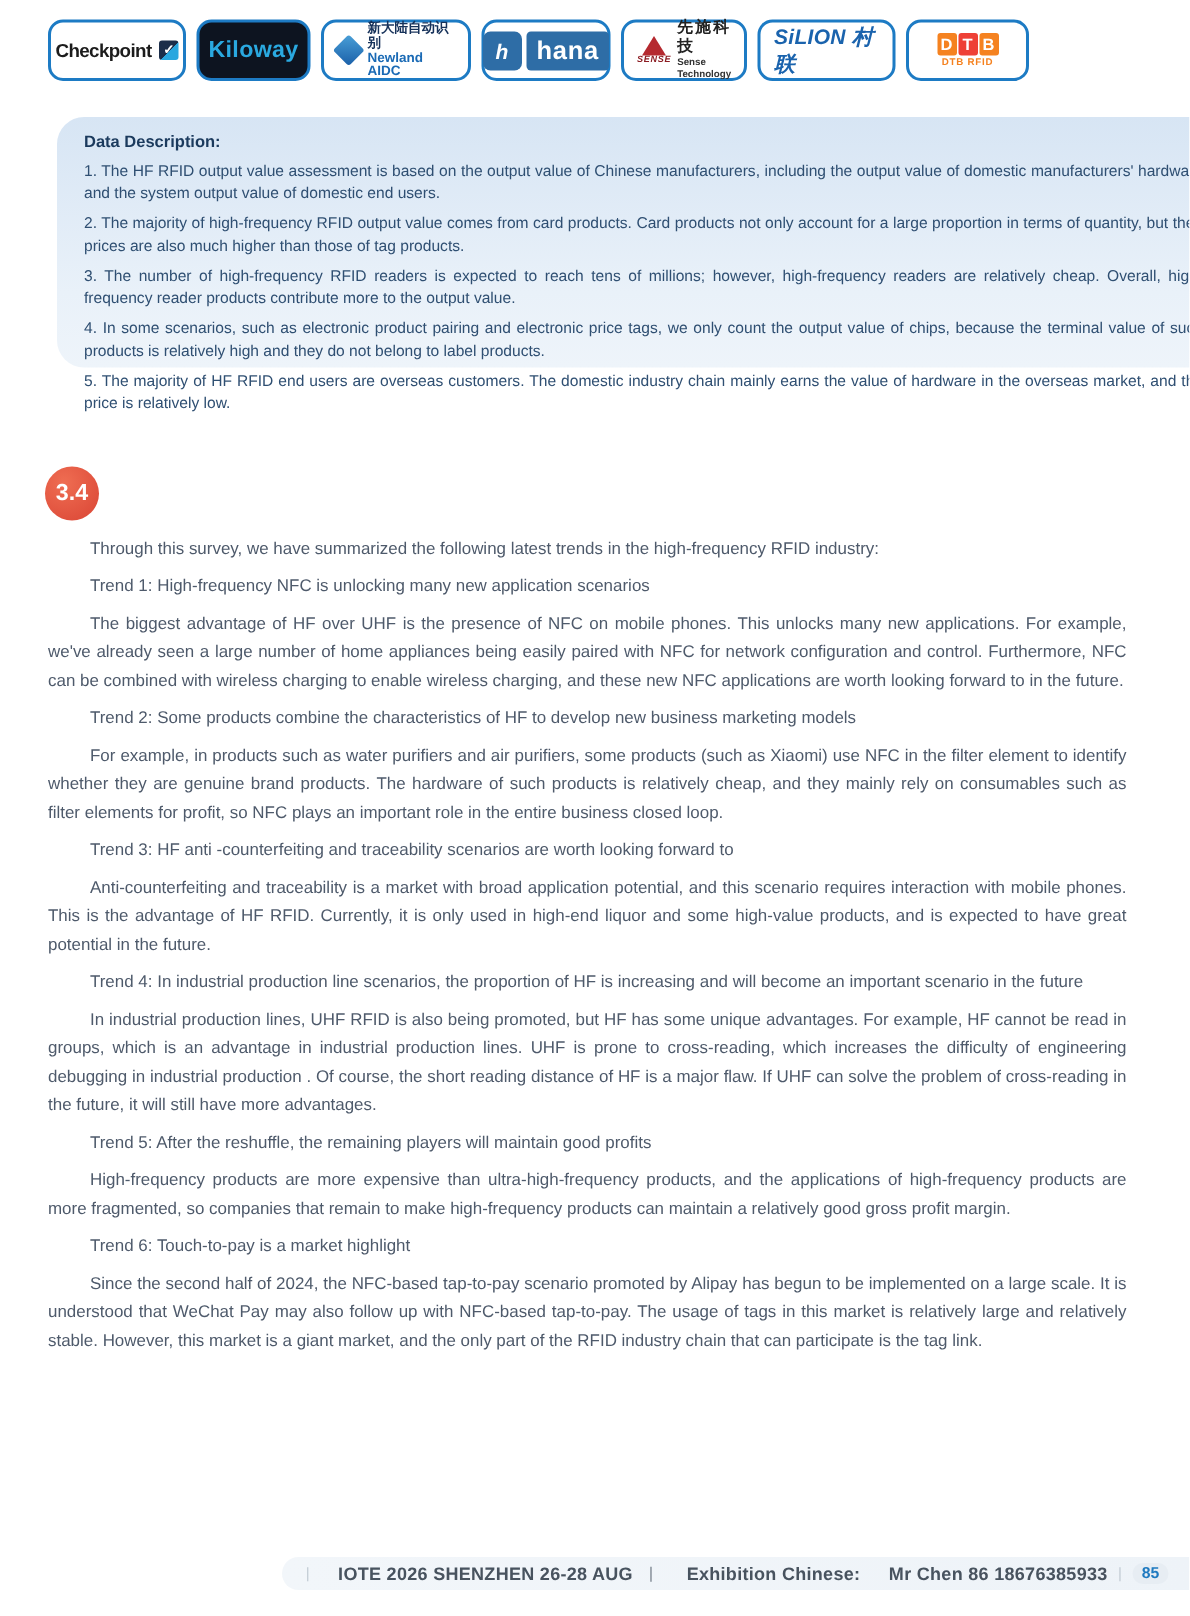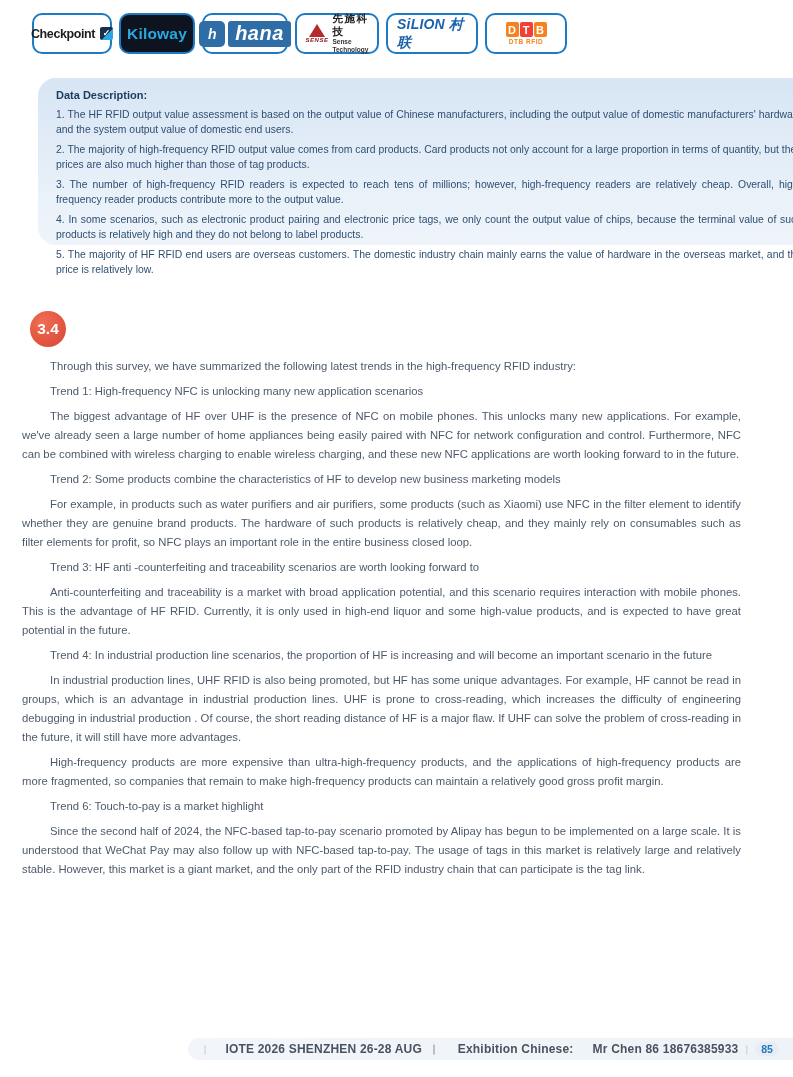--- a/index.html
+++ b/index.html
@@ -11,21 +11,21 @@
   }
 
   
   .logo-row {
     position:absolute; top:13px; left:32px; display:flex; gap:7px; align-items:stretch;
   }
   .logo-tile {
     height:41px; border:2px solid #1d7bc4; border-radius:10px; background:#ffffff;
     display:flex; align-items:center; justify-content:center; padding:0 9px; gap:5px;
   }
-  .tile-checkpoint { width:80px; }
+  .tile-checkpoint { width:92px; }
   .checkpoint-text { font-size:12.5px; font-weight:bold; color:#1c1c1c; letter-spacing:-0.4px; }
   .checkpoint-mark {
     width:13px; height:13px; border-radius:2px; flex:0 0 auto;
     background:linear-gradient(135deg,#1c2e4a 55%, #2aa7df 55%);
     color:#ffffff; font-size:9px; line-height:13px; text-align:center; font-weight:bold;
   }
   .tile-kiloway { width:76px; background:#0d1420; border-color:#1d7bc4; }
   .kiloway-text { color:#2aa9e0; font-size:15.5px; font-weight:bold; letter-spacing:0.2px; }
   .tile-newland { width:100px; }
   .newland-diamond {
@@ -38,21 +38,21 @@
   .tile-hana { width:86px; gap:3px; }
   .hana-icon {
     width:26px; height:26px; background:#2e6da6; border-radius:5px; flex:0 0 auto;
     color:#ffffff; display:flex; align-items:center; justify-content:center;
     font-size:14px; font-weight:bold; font-style:italic;
   }
   .hana-box {
     height:26px; background:#2e6da6; border-radius:3px; padding:0 7px;
     display:flex; align-items:center;
   }
-  .hana-text { color:#ffffff; font-size:20px; font-weight:bold; letter-spacing:0.5px;font-style:italic; }
+  .hana-text { color:#ffffff; font-size:17px; font-weight:bold; letter-spacing:0.5px; }
   .tile-sense { width:84px; gap:4px; }
   .sense-mark { display:flex; flex-direction:column; align-items:center; flex:0 0 auto; }
   .sense-triangle {
     width:0; height:0; border-left:8px solid transparent; border-right:8px solid transparent;
     border-bottom:13px solid #b5292f;
   }
   .sense-brand { font-size:6px; font-weight:bold; color:#8c1d23; font-style:italic; letter-spacing:0.5px; }
   .sense-lines { display:flex; flex-direction:column; line-height:1.2; }
   .sense-cn { font-size:10.5px; font-weight:bold; color:#222222; letter-spacing:1.5px;font-family:Liberation Mono, monospace; }
   .sense-en { font-size:6.5px; font-weight:bold; color:#333333; }
@@ -89,21 +89,21 @@
   }
   .heading-title { color:#ffffff; font-size:16.5px; font-weight:bold; letter-spacing:0.1px; }
   .heading-circle {
     position:absolute; left:0; top:0; width:36px; height:36px; border-radius:50%;
     background:radial-gradient(circle at 35% 30%, #ef6d52, #df4f3c 75%);
     display:flex; align-items:center; justify-content:center; z-index:2;
   }
   .heading-number { color:#ffffff; font-size:15.5px; font-weight:bold; }
 
   
-  .body-text { position:absolute; top:357px; left:22px; width:719px; }
+  .body-text { position:absolute; top:357px; left:32px; width:719px; }
   .body-text p {
     font-size:11.3px; color:#4e5a6b; line-height:19px; text-indent:28px;
     margin-bottom:6px; text-align:justify;
   }
 
   
   .footer {
     position:absolute; top:1038px; right:0; height:22px; padding:0 14px 0 16px;
     display:flex; align-items:center; gap:7px;
     background:linear-gradient(90deg,#f2f6fa, #eef3f8); border-radius:11px 0 0 11px;
@@ -121,20 +121,27 @@
 
 <div class="page">
 
   <div class="logo-row">
     <div class="logo-tile tile-checkpoint">
       <span class="checkpoint-text">Checkpoint</span>
       <span class="checkpoint-mark">✓</span>
     </div>
     <div class="logo-tile tile-kiloway">
       <span class="kiloway-text">Kiloway</span>
+    </div>
+    <div class="logo-tile tile-newland">
+      <span class="newland-diamond"></span>
+      <span class="newland-lines">
+        <span class="newland-cn">新大陆自动识别</span>
+        <span class="newland-en">Newland AIDC</span>
+      </span>
     </div>
     <div class="logo-tile tile-hana">
       <span class="hana-icon">h</span>
       <span class="hana-box">
         <span class="hana-text">hana</span>
       </span>
     </div>
     <div class="logo-tile tile-sense">
       <span class="sense-mark">
         <span class="sense-triangle"></span>
@@ -178,20 +185,21 @@
   <div class="body-text">
     <p>Through this survey, we have summarized the following latest trends in the high-frequency RFID industry:</p>
     <p>Trend 1: High-frequency NFC is unlocking many new application scenarios</p>
     <p>The biggest advantage of HF over UHF is the presence of NFC on mobile phones. This unlocks many new applications. For example, we've already seen a large number of home appliances being easily paired with NFC for network configuration and control. Furthermore, NFC can be combined with wireless charging to enable wireless charging, and these new NFC applications are worth looking forward to in the future.</p>
     <p>Trend 2: Some products combine the characteristics of HF to develop new business marketing models</p>
     <p>For example, in products such as water purifiers and air purifiers, some products (such as Xiaomi) use NFC in the filter element to identify whether they are genuine brand products. The hardware of such products is relatively cheap, and they mainly rely on consumables such as filter elements for profit, so NFC plays an important role in the entire business closed loop.</p>
     <p>Trend 3: HF anti -counterfeiting and traceability scenarios are worth looking forward to</p>
     <p>Anti-counterfeiting and traceability is a market with broad application potential, and this scenario requires interaction with mobile phones. This is the advantage of HF RFID. Currently, it is only used in high-end liquor and some high-value products, and is expected to have great potential in the future.</p>
     <p>Trend 4: In industrial production line scenarios, the proportion of HF is increasing and will become an important scenario in the future</p>
     <p>In industrial production lines, UHF RFID is also being promoted, but HF has some unique advantages. For example, HF cannot be read in groups, which is an advantage in industrial production lines. UHF is prone to cross-reading, which increases the difficulty of engineering debugging in industrial production . Of course, the short reading distance of HF is a major flaw. If UHF can solve the problem of cross-reading in the future, it will still have more advantages.</p>
+    <p>Trend 5: After the reshuffle, the remaining players will maintain good profits</p>
     <p>High-frequency products are more expensive than ultra-high-frequency products, and the applications of high-frequency products are more fragmented, so companies that remain to make high-frequency products can maintain a relatively good gross profit margin.</p>
     <p>Trend 6: Touch-to-pay is a market highlight</p>
     <p>Since the second half of 2024, the NFC-based tap-to-pay scenario promoted by Alipay has begun to be implemented on a large scale. It is understood that WeChat Pay may also follow up with NFC-based tap-to-pay. The usage of tags in this market is relatively large and relatively stable. However, this market is a giant market, and the only part of the RFID industry chain that can participate is the tag link.</p>
   </div>
 
   <div class="footer">
     <span class="footer-tick">|</span>
     <span class="footer-text">IOTE 2026 SHENZHEN 26-28 AUG</span>
     <span class="footer-sep">｜</span>
     <span class="footer-text">Exhibition Chinese:</span>

